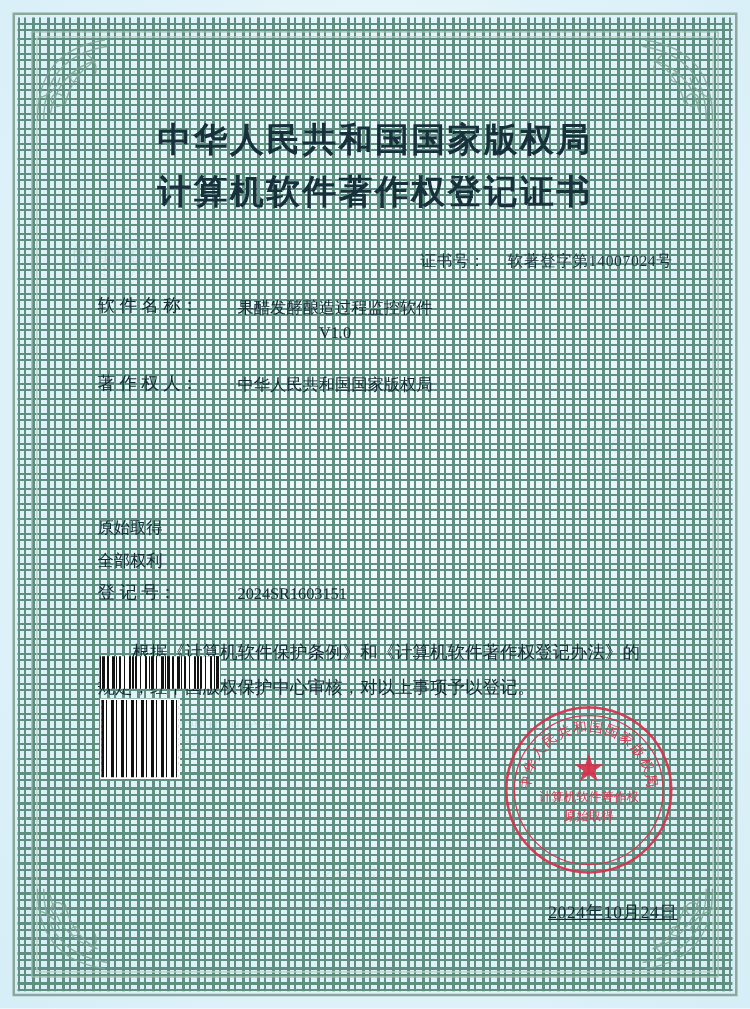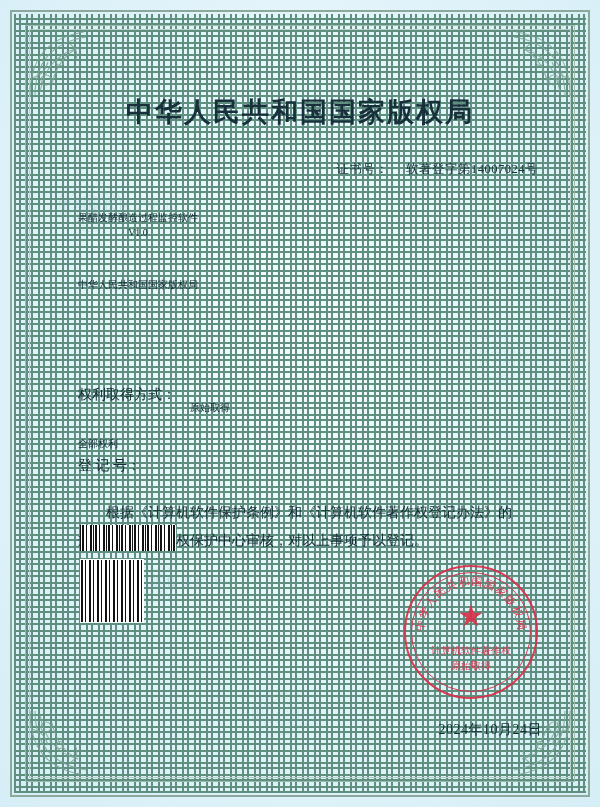--- a/index.html
+++ b/index.html
@@ -139,23 +139,22 @@
     width: 112px;
     flex: 0 0 112px;
     color: #142b35;
     font-size: 14px;
     letter-spacing: 0px;
     display: flex;
     justify-content: space-between;
   }
   .field-value {
     color: #142b35;
-    font-size: 10px;
+    font-size: 13px;
     line-height: 1.55;
-    margin-top: 14px;
   }
   .field-value .sub { display: block; text-align: center; }
   .gap-b { height: 70px; }
   .gap-c { height: 16px; }
 
   .paragraph {
     margin-top: 24px;
     padding-left: 38px;
     padding-right: 34px;
     font-size: 14px;
@@ -216,33 +215,34 @@
     color: #d9304a;
   }
   .seal .arc-text {
     position: absolute;
     left: 0; top: 0; width: 130px; height: 130px;
     font-size: 9.5px;
     letter-spacing: 1px;
   }
   .seal .bottom-text {
     position: absolute;
-    left: 0; right: 0; top: 76px;
+    left: 0; right: 0; top: 64px;
     text-align: center;
     font-size: 10px;
     line-height: 1.5;
     color: #d9304a;
   }
   .seal-date {
     position: absolute;
     right: 58px;
     bottom: 68px;
     font-size: 14px;
     color: #142b35;
     letter-spacing: .5px;
+    text-decoration: underline;
   }
 </style>
 </head>
 <body>
 
 <div class="certificate">
 
   <div class="border-outer"></div>
   <div class="border-band"></div>
   <div class="border-inner"></div>
@@ -305,54 +305,57 @@
   <div class="rosette r2"></div>
   <div class="rosette r3"></div>
   <div class="rosette r4"></div>
   <div class="watermark-text" style="left:58px; top:196px;">中国版权保护中心</div>
   <div class="watermark-text" style="left:120px; top:574px;">中国版权保护中心</div>
 
   <div class="content">
 
     <div class="title-block">
       <div class="title-line">中华人民共和国国家版权局</div>
+      <div class="title-line">计算机软件著作权登记证书</div>
     </div>
 
     <div class="cert-no">
       <span class="label">证书号：</span>
       <span>软著登字第14007024号</span>
     </div>
 
     <div class="fields">
       <div class="field-row">
+        <div class="field-label">软 件 名 称：</div>
         <div class="field-value">
           <span>果醋发酵酿造过程监控软件</span>
           <span class="sub">V1.0</span>
         </div>
       </div>
 
       <div class="gap-c"></div>
 
       <div class="field-row">
+        <div class="field-label">著 作 权 人：</div>
         <div class="field-value">中华人民共和国国家版权局</div>
       </div>
     </div>
 
     <div class="gap-b"></div>
 
     <div class="fields">
       <div class="field-row">
-        <div class="field-label">权利取得方式：</div>
         <div class="field-value">原始取得</div>
       </div>
       <div class="field-row">
         <div class="field-value">全部权利</div>
       </div>
       <div class="field-row">
         <div class="field-label">登 记 号：</div>
+        <div class="field-value">2024SR1603151</div>
       </div>
     </div>
 
     <div class="paragraph">
       <span class="indent"></span><span>根据《计算机软件保护条例》和《计算机软件著作权登记办法》的</span><br>
       <span>规定，经中国版权保护中心审核，对以上事项予以登记。</span>
     </div>
 
   </div>
 

